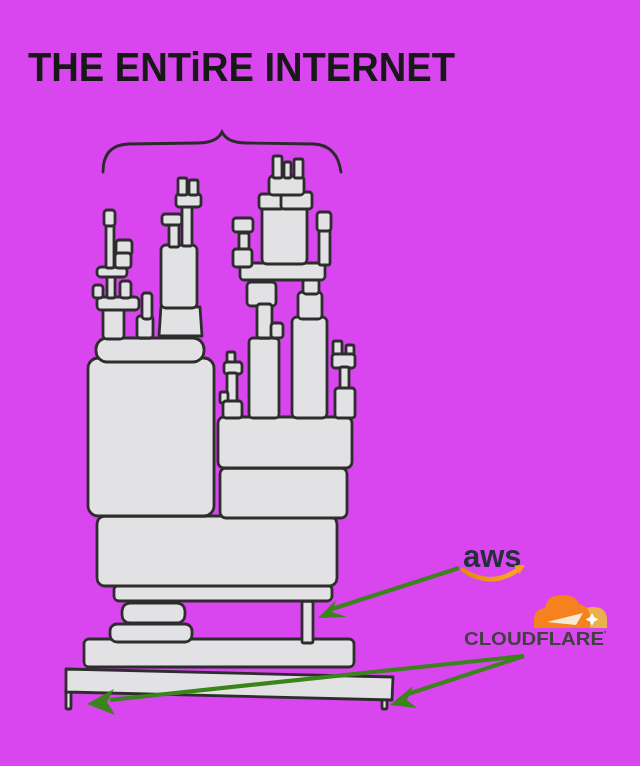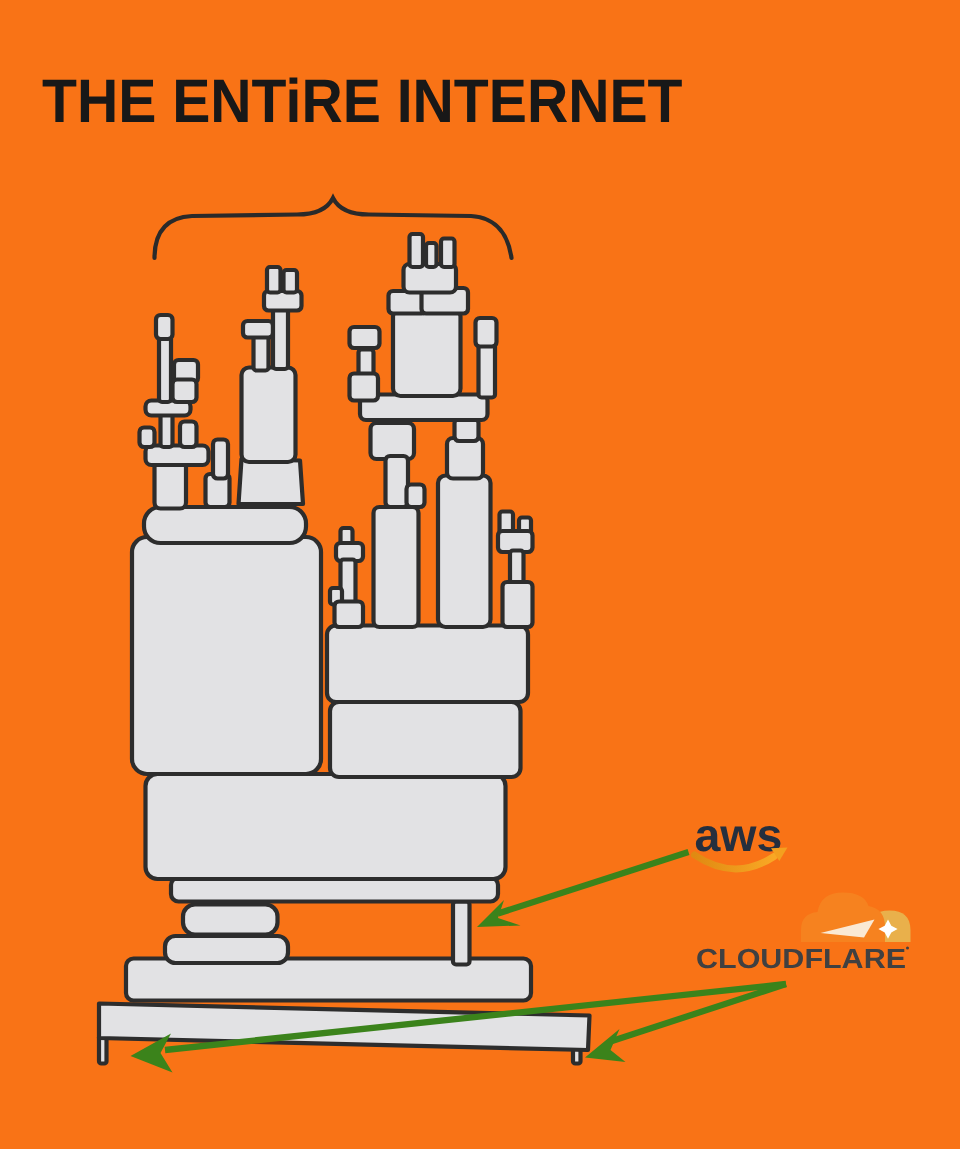--- a/index.html
+++ b/index.html
@@ -1,16 +1,16 @@
 <!DOCTYPE html>
 <html><head>
 <meta charset="utf-8">
 <style>
   html,body{margin:0;padding:0;background:#ffffff;}
-  #canvas{position:relative;width:640px;height:766px;background:#f97316;overflow:hidden;
+  #canvas{position:relative;width:640px;height:766px;background:#d946ef;overflow:hidden;
           font-family:"Liberation Sans", sans-serif;}
   svg{position:absolute;left:0;top:0;}
 </style>
 </head>
 <body>
 <div id="canvas">
 <svg width="640" height="766" viewBox="0 0 640 766">
   <defs>
     <linearGradient id="smile" x1="0" y1="0" x2="1" y2="0">
       <stop offset="0" stop-color="#e08a12"></stop>

